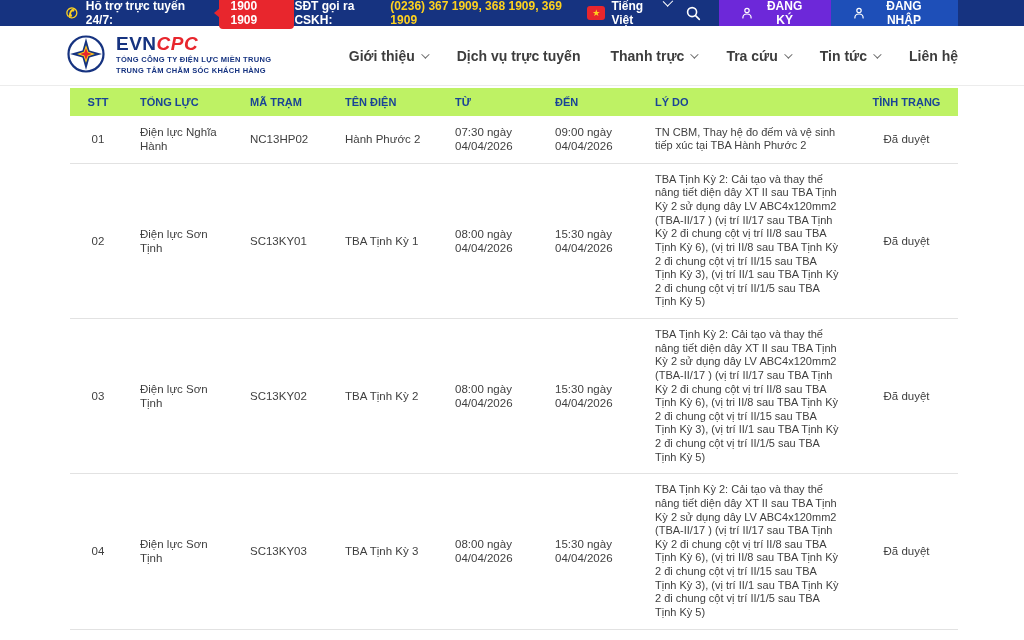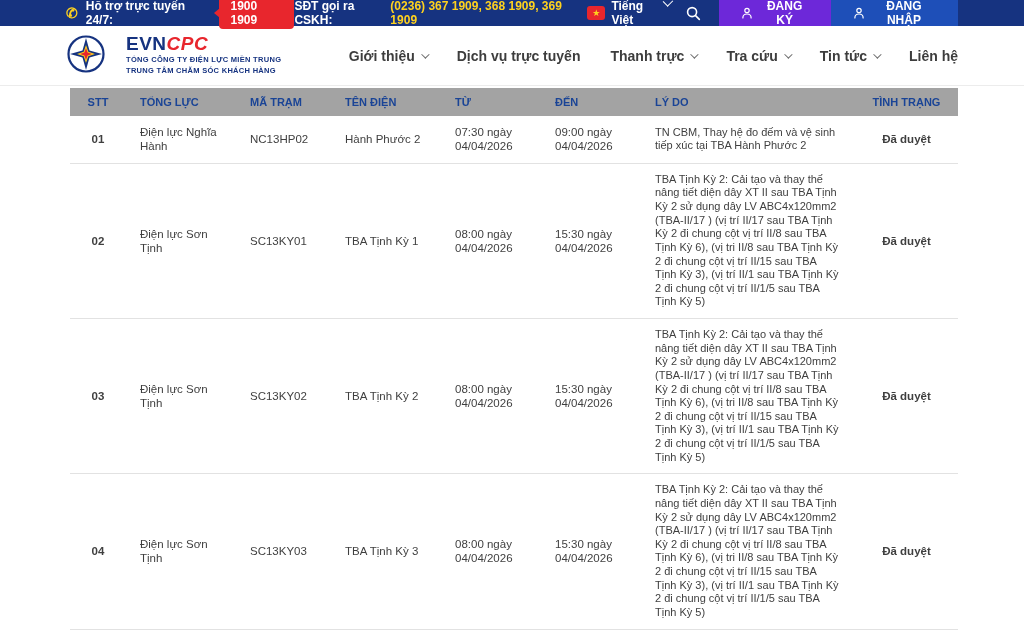--- a/index.html
+++ b/index.html
@@ -28,38 +28,38 @@
   .search-btn { margin-right:18px; cursor:pointer; display:flex; align-items:center; }
   .auth-btn { height:26px; display:flex; align-items:center; gap:7px; padding:0 22px;
     font-weight:bold; font-size:12px; color:#fff; border:none; cursor:pointer; }
   .auth-btn.register { background:#6d28d9;align-items:center; }
   .auth-btn.login { background:#1e4fb8; margin-right:66px; }
   .person-ico svg { display:block; }
 
   
   .header { height:60px; display:flex; align-items:center; justify-content:space-between;
     padding:0 66px 0 66px; border-bottom:1px solid #ececec; background:#fff; }
-  .brand { display:flex; align-items:center; gap:20px; cursor:pointer; }
+  .brand { display:flex; align-items:center; gap:10px; cursor:pointer; }
   .brand-text .logo-line { font-size:19px; font-weight:bold; letter-spacing:.5px; line-height:1.05; }
   .logo-evn { color:#163380; } .logo-cpc { color:#e8262d; font-style:italic; }
   .brand-sub { font-size:7.5px; font-weight:bold; color:#163380; letter-spacing:.3px; line-height:1.5; }
   .nav { display:flex; align-items:center; gap:30px; }
   .nav-item { display:flex; align-items:center; gap:6px; font-size:14px; font-weight:bold;
     color:#3d3d3d; cursor:pointer; white-space:nowrap; }
   .nav-item .chev { width:6px; height:6px; border-color:#6b6b6b; }
 
   
   .table-wrap { margin:2px 66px 0 70px; }
   table { width:100%; border-collapse:collapse; table-layout:fixed; }
-  thead th { background:#a3a3a3; color:#1a4496; font-size:11px; font-weight:bold;
+  thead th { background:#bef264; color:#1a4496; font-size:11px; font-weight:bold;
     text-align:left; padding:8px 0 8px 14px; white-space:nowrap; }
   thead th.c-stt, thead th.c-status { text-align:center; padding-left:0; }
   tbody td { font-size:11.5px; color:#3f3f3f; vertical-align:middle;
     padding:9px 10px 9px 14px; border-bottom:1px solid #e2e2e2; line-height:1.25; }
-  tbody td.c-stt, tbody td.c-status { text-align:center; padding-left:0; padding-right:0;font-weight:bold; }
+  tbody td.c-stt, tbody td.c-status { text-align:center; padding-left:0; padding-right:0; }
   tbody td.c-reason { font-size:11px; line-height:1.24; padding-right:16px; }
 </style>
 </head>
 <body>
 
 <div class="topbar">
   <div class="topbar-left">
     <span class="phone-glyph">✆</span>
     <span>Hỗ trợ trực tuyến 24/7:</span>
     <span class="hotline-badge">1900 1909</span>

